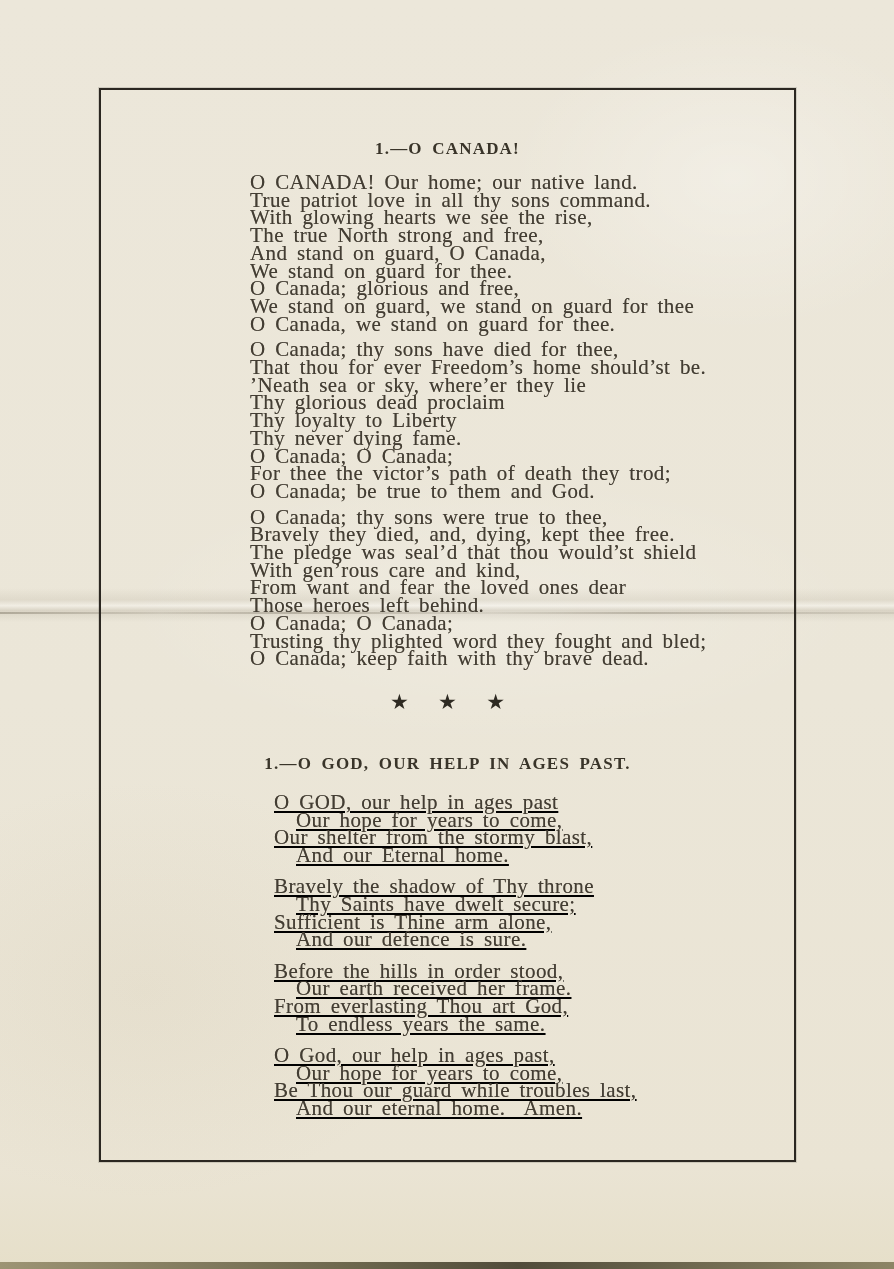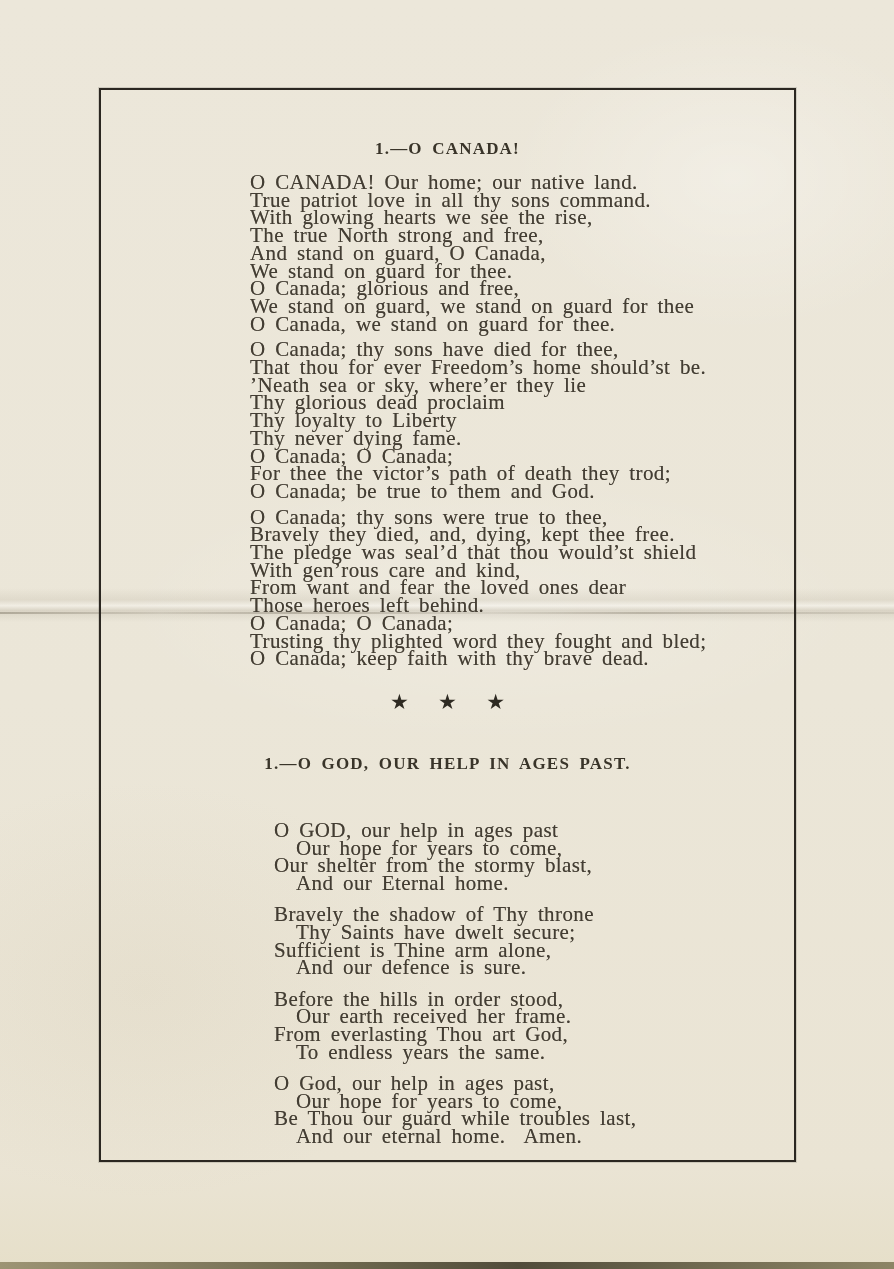--- a/index.html
+++ b/index.html
@@ -45,21 +45,21 @@
     position:absolute; left:0; width:100%; margin:0;
     text-align:center; font-size:17px; font-weight:bold; color:#393429;
     letter-spacing:1.2px; word-spacing:4px;
   }
   #title-1 { top:49px; }
   #title-2 { top:664px; }
   .stanzas { position:absolute; }
   #stanzas-1 { top:84px; left:149px; }
   #stanzas-1 .line { line-height:17.7px; }
   #stanzas-1 .stanza { margin-bottom:8px; }
-  #stanzas-2 { top:732px; left:173px; }
+  #stanzas-2 { top:704px; left:173px;text-decoration:underline; }
   #stanzas-2 .line { line-height:17.6px; }
   #stanzas-2 .stanza { margin-bottom:14px; }
   .line {
     font-size:21px; color:#433d33; white-space:pre-wrap;
     letter-spacing:0.4px; word-spacing:4px;
     text-shadow:0 0 0.5px rgba(62,56,44,0.55);
   }
   .line.indent { padding-left:22px; }
   .divider {
     position:absolute; top:600px; left:0; width:100%;

